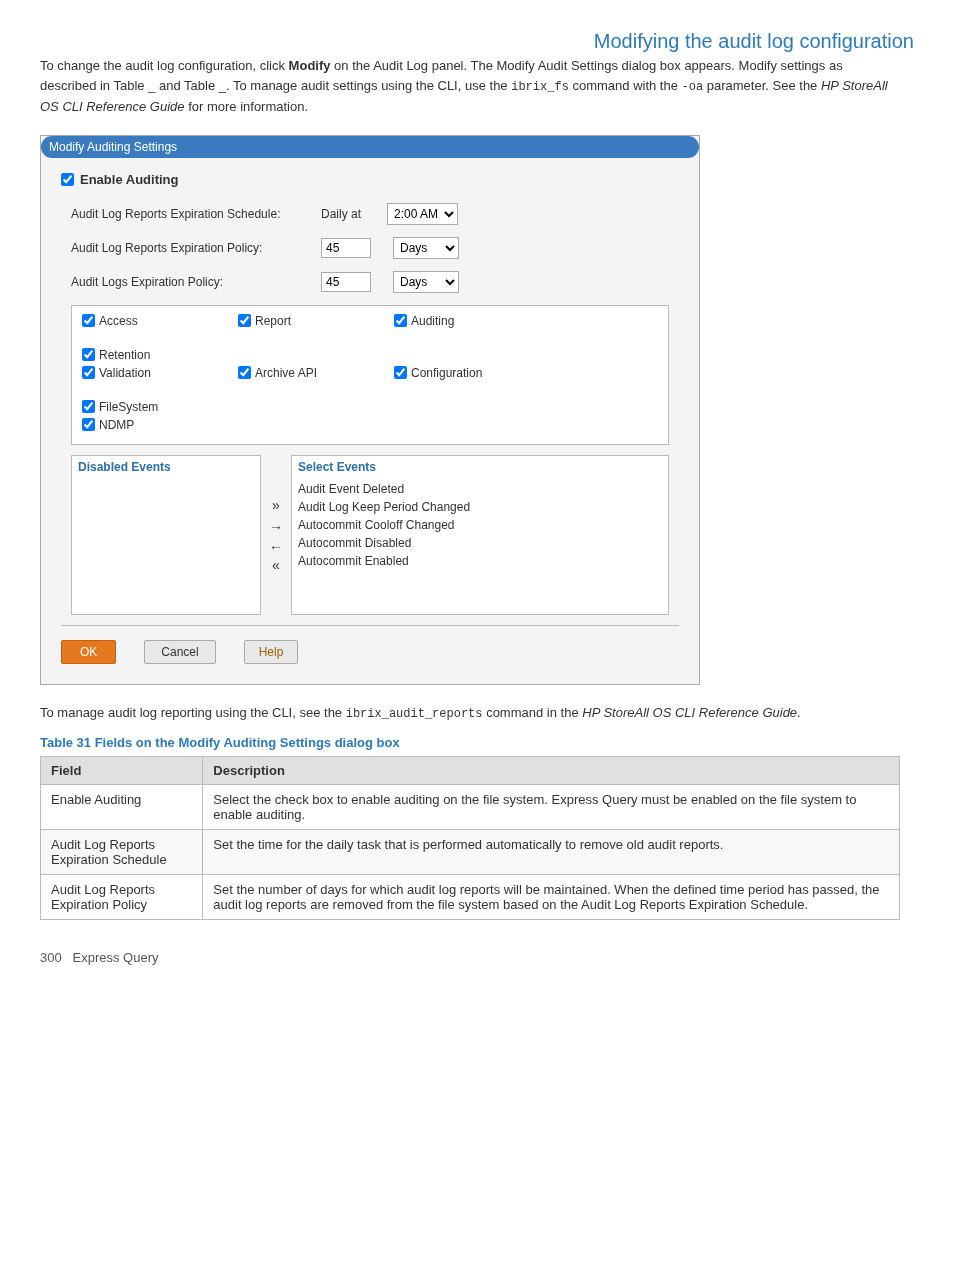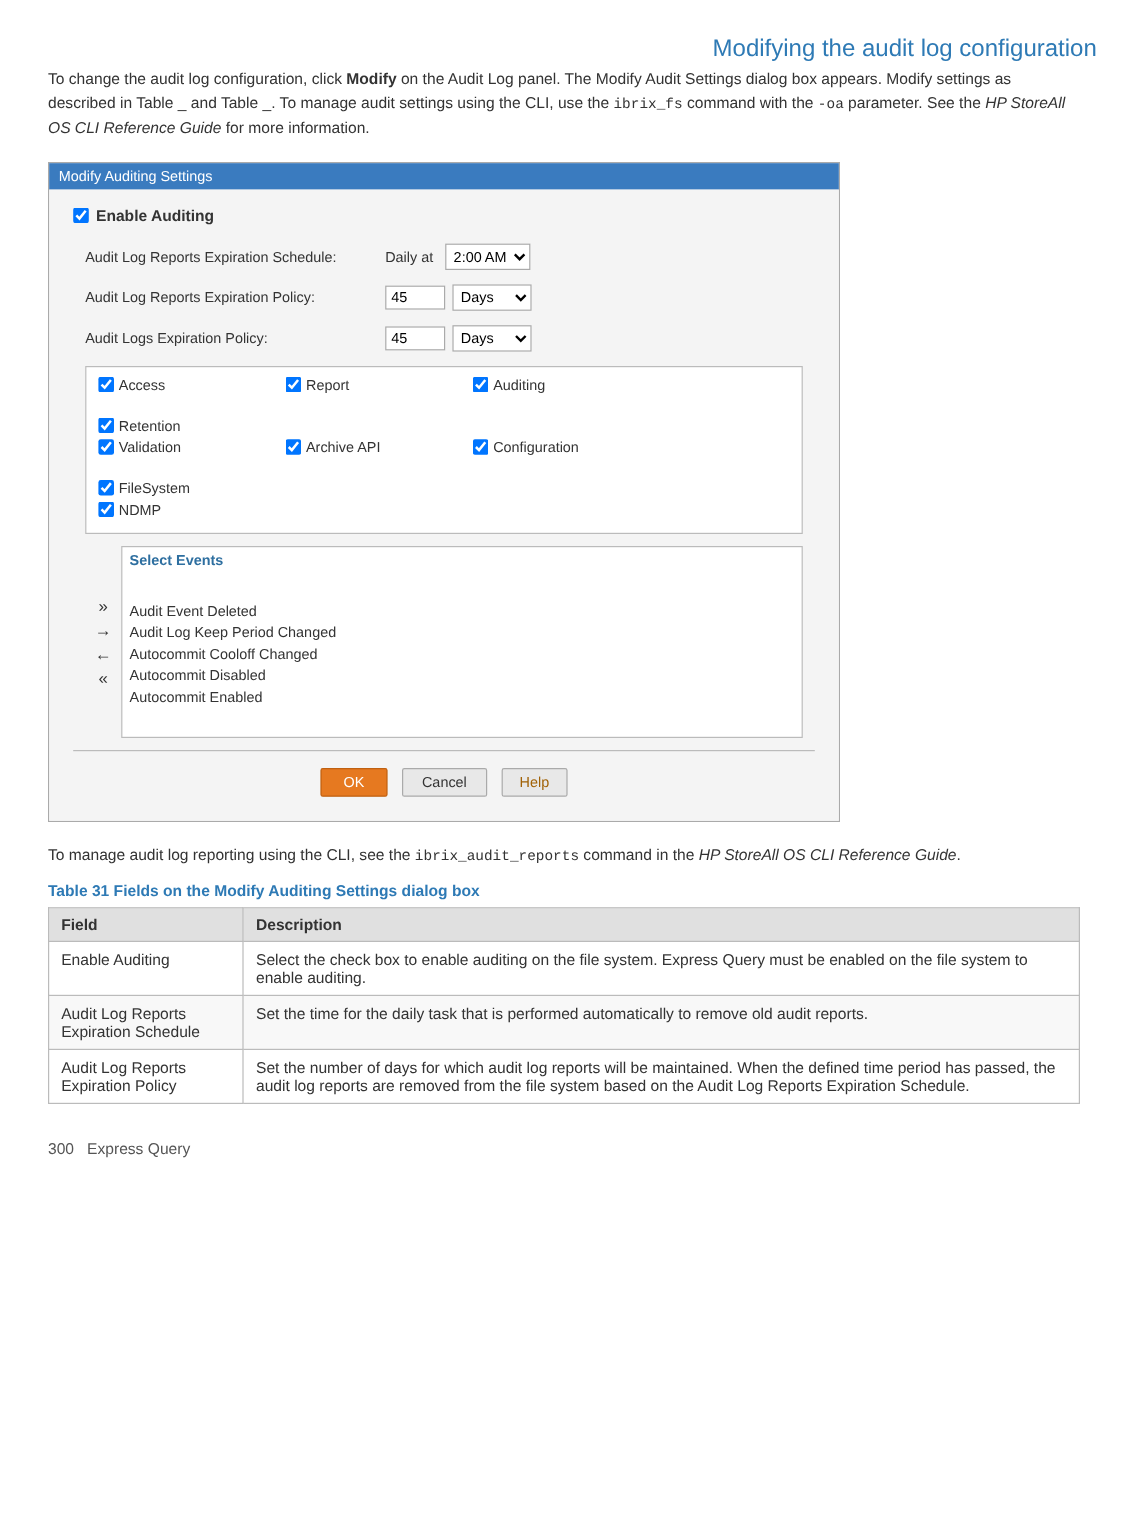--- a/index.html
+++ b/index.html
@@ -34,20 +34,21 @@
       background: #f4f4f4;
       width: 660px;
       margin-bottom: 18px;
     }
     .dialog-title-bar {
       background: #3a7bbf;
       color: #fff;
       font-size: 12px;
       padding: 4px 8px;
       font-weight: normal;
+      border-radius: 11px;
     }
     .dialog-body {
       padding: 14px 20px 10px 20px;
       background: #f4f4f4;
     }
     .enable-auditing-row {
       display: flex;
       align-items: center;
       margin-bottom: 16px;
     }
@@ -65,21 +66,21 @@
       padding-left: 10px;
     }
     .form-row .form-label {
       width: 250px;
       font-size: 12px;
       color: #333;
     }
     .form-row .form-controls {
       display: flex;
       align-items: center;
-      gap: 6px;
+      gap: 22px;
     }
     .form-row .daily-at {
       font-size: 12px;
       margin-right: 4px;
     }
     .form-row input[type=text] {
       width: 50px;
       border: 1px solid #aaa;
       background: #fff;
       padding: 2px 4px;
@@ -159,31 +160,29 @@
       padding: 2px 0;
     }
     .events-list li {
       font-size: 12px;
       padding: 2px 6px;
     }
     .enabled-events-scroll {
       max-height: 140px;
       overflow-y: scroll;
       border-right: none;
-      margin-top: 20px;
     }
     .dialog-separator {
       border: none;
       border-top: 1px solid #bbb;
       margin: 10px 0 8px 0;
     }
     .dialog-buttons {
       display: flex;
-      justify-content: center;
-      gap: 12px;
+      gap: 28px;
       padding: 6px 0 10px 0;
     }
     .btn-ok {
       background: #e67920;
       color: #fff;
       border: 1px solid #c06010;
       padding: 4px 18px;
       font-size: 12px;
       cursor: pointer;
       border-radius: 2px;
@@ -344,20 +343,24 @@
       <div class="checkboxes-row">
         <div class="checkbox-item">
           <input type="checkbox" checked="" style="">
           <span>NDMP</span>
         </div>
       </div>
     </div>
 
     <div class="events-section">
 
+      <div class="disabled-events-panel">
+        <div class="events-header">Disabled Events</div>
+        <ul class="events-list"></ul>
+      </div>
 
       <div class="arrow-controls">
         <button class="arrow-btn">»</button>
         <button class="arrow-btn">→</button>
         <button class="arrow-btn">←</button>
         <button class="arrow-btn">«</button>
       </div>
 
       <div class="enabled-events-panel">
         <div class="events-header">Select Events</div>

